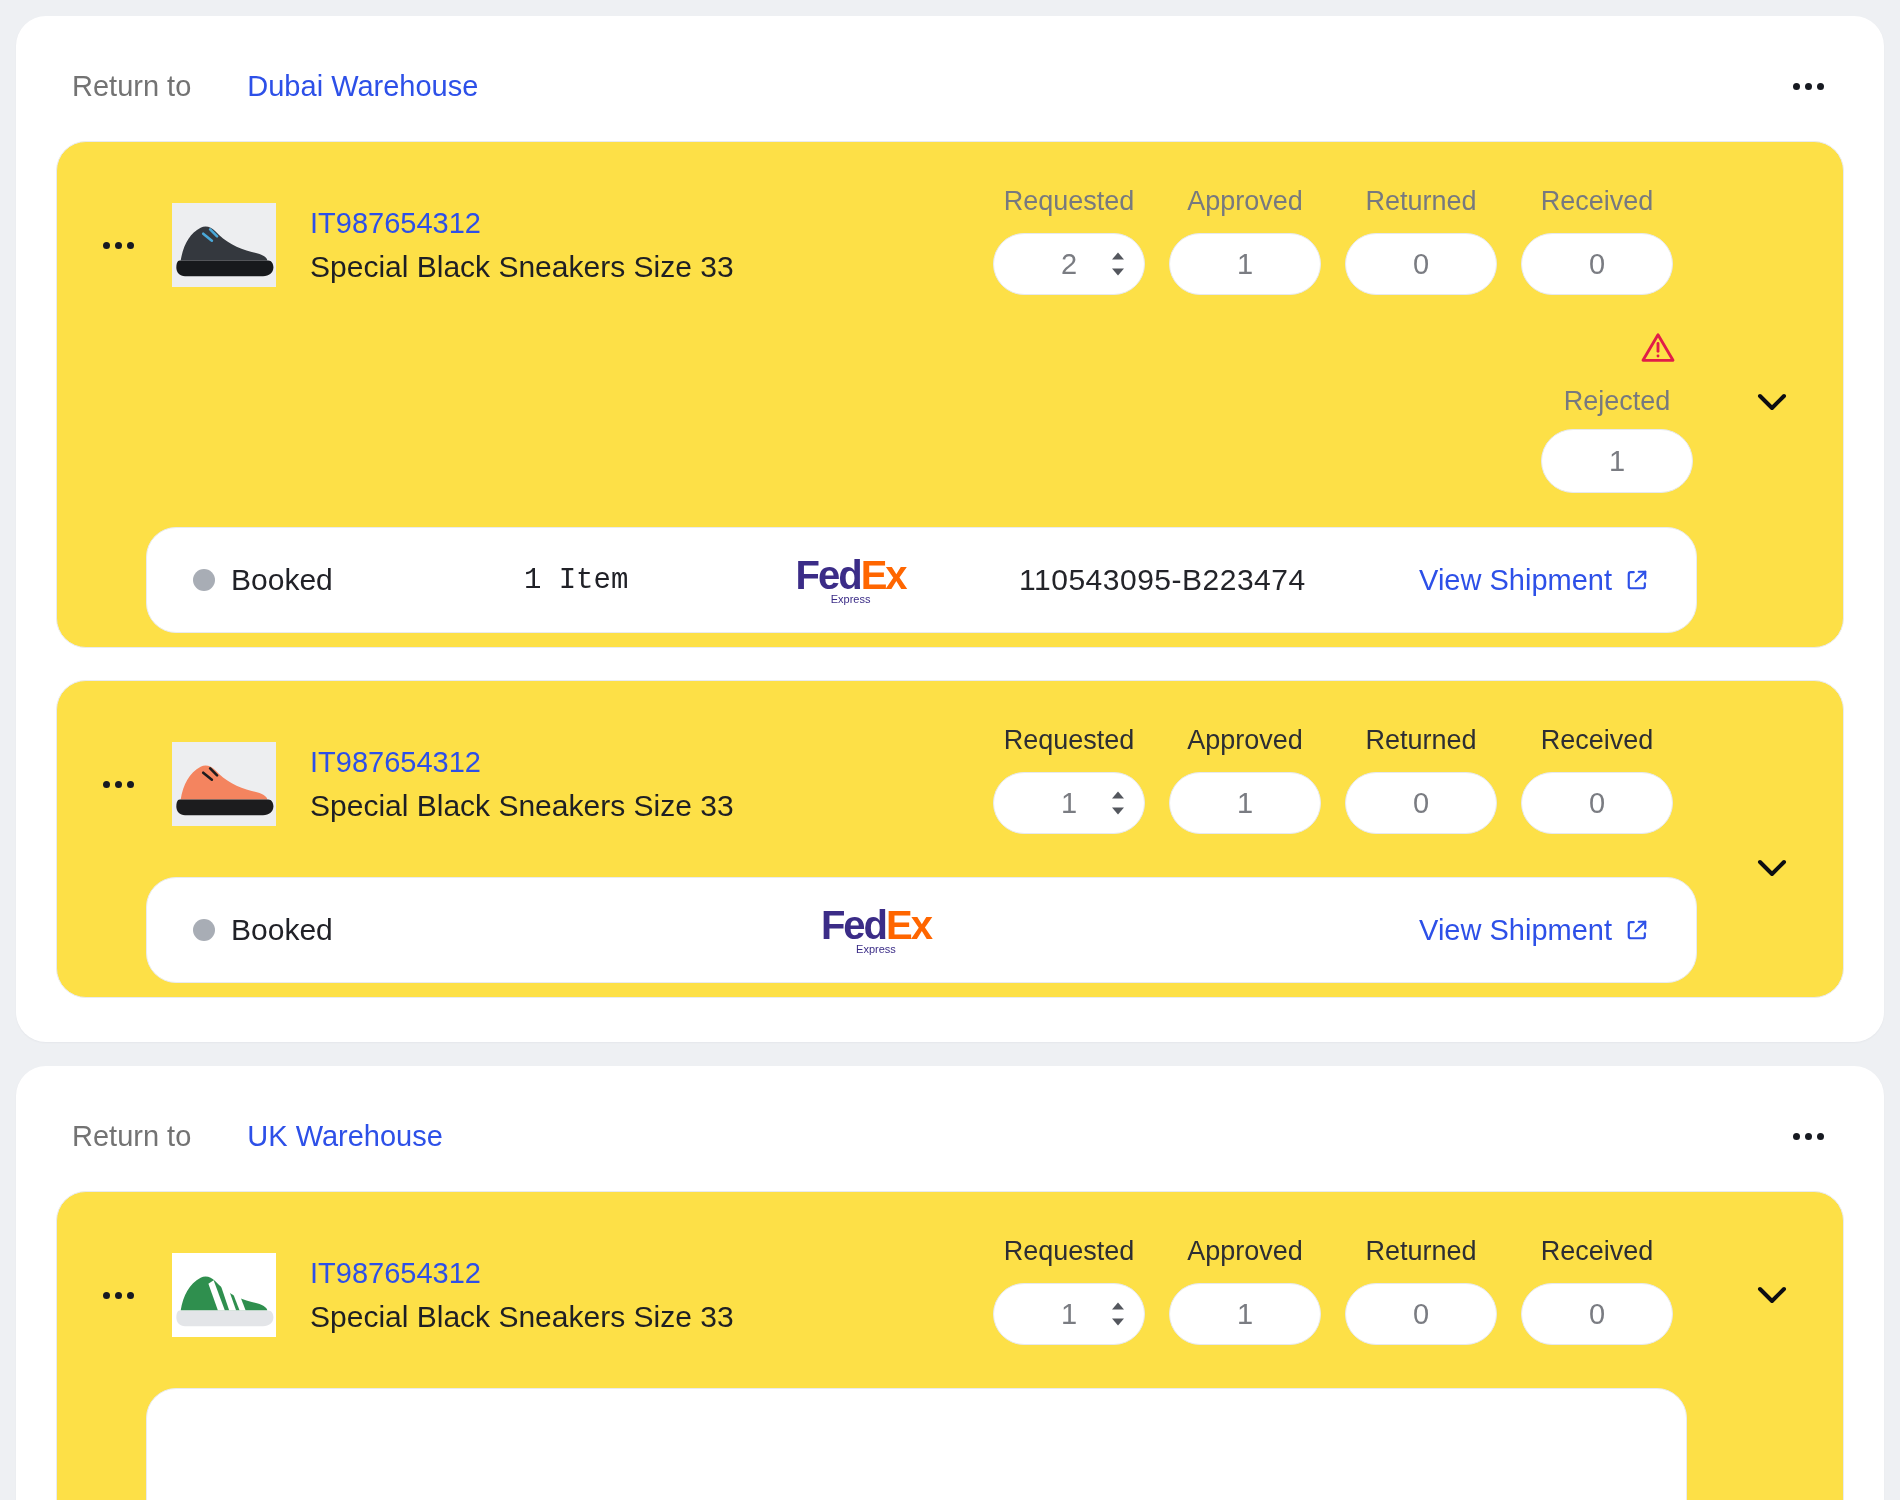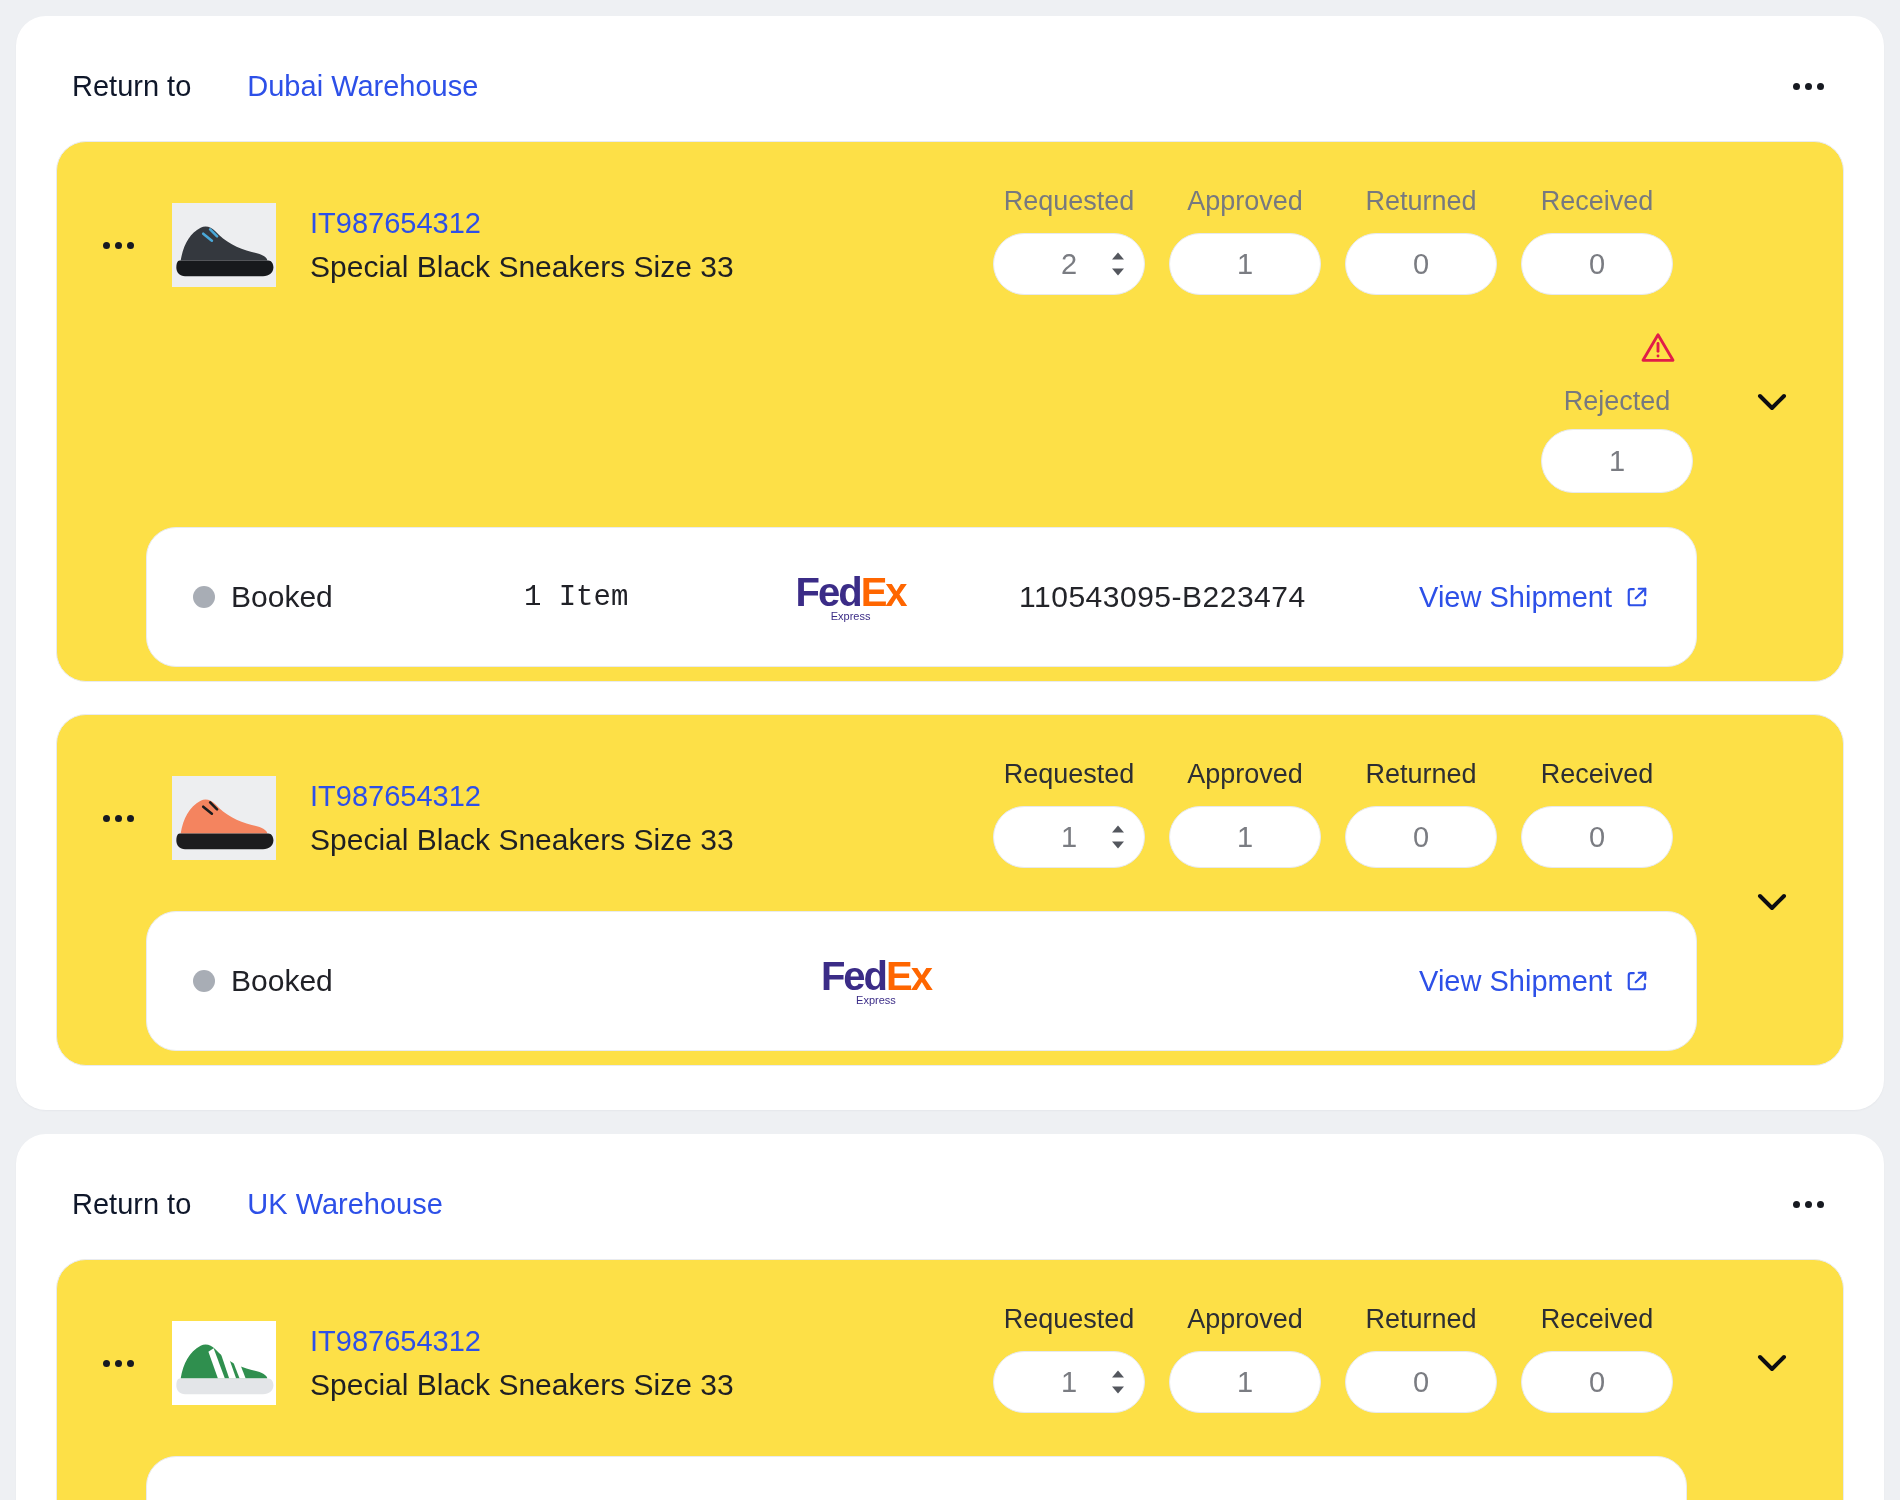--- a/index.html
+++ b/index.html
@@ -18,21 +18,21 @@
     font-family:"Liberation Sans",sans-serif;
     color:#1f2024;
   }
   .page{padding:16px;}
   .panel{
     background:#fff;border-radius:30px;margin-bottom:24px;
     padding:54px 40px 44px 40px;
     box-shadow:0 1px 2px rgba(16,24,40,.04);
   }
   .panel-header{display:flex;align-items:center;padding:0 16px;margin-bottom:38px;}
-  .return-label{font-size:29px;color:#0f172a;}
+  .return-label{font-size:29px;color:#737373;}
   .wh-link{font-size:29px;font-weight:500;margin-left:56px;color:var(--link-blue);cursor:pointer;}
   .kebab{display:flex;gap:5px;margin-left:auto;cursor:pointer;padding:8px 4px;}
   .kebab i{width:7px;height:7px;border-radius:50%;background:#171a21;}
 
   .item-card{
     border:1.5px solid #e9ebef;border-radius:30px;
     padding:44px 48px 14px 36px;position:relative;background:#fde047;
   }
   .item-card + .item-card{margin-top:32px;}
   .card-row{display:flex;align-items:flex-start;}
@@ -66,21 +66,21 @@
   .reason-label{font-size:27px;color:#77797f;margin-bottom:12px;padding-left:12px;text-align:left;}
   .select{
     height:64px;border:1.5px solid #e7e9ed;border-radius:33px;background:#fff;
     display:flex;align-items:center;padding:0 30px 0 34px;width:525px;cursor:pointer;
   }
   .select .sel-value{font-size:29px;color:#6e7077;}
   .select .sel-chev{margin-left:auto;display:flex;}
 
   .ship-bar{
     display:flex;align-items:center;
-    border:1.5px solid #e9ebef;border-radius:30px;height:140px;
+    border:1.5px solid #e9ebef;border-radius:30px;height:106px;
     margin:34px 98px 0 53px;padding:0 46px;background:#fff;
   }
   .status{display:flex;align-items:center;font-size:30px;color:#202127;}
   .dot{width:22px;height:22px;border-radius:50%;background:var(--booked-dot);margin-right:16px;}
   .sp1{flex:1.6;}.sp2{flex:1.4;}.sp3{flex:.95;}.sp4{flex:.95;}
   .items-count{font-size:29px;color:#202127;font-family:Liberation Mono, monospace;}
   .fedex{line-height:1;cursor:default;}
   .fedex-main{font-size:40px;font-weight:700;letter-spacing:-2px;margin-top:32px;}
   .fed{color:var(--fedex-purple);}
   .ex{color:var(--fedex-orange);}

